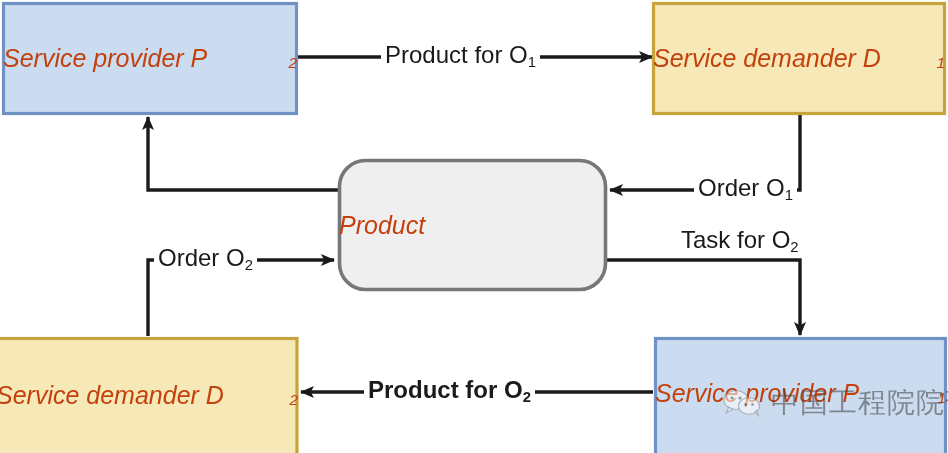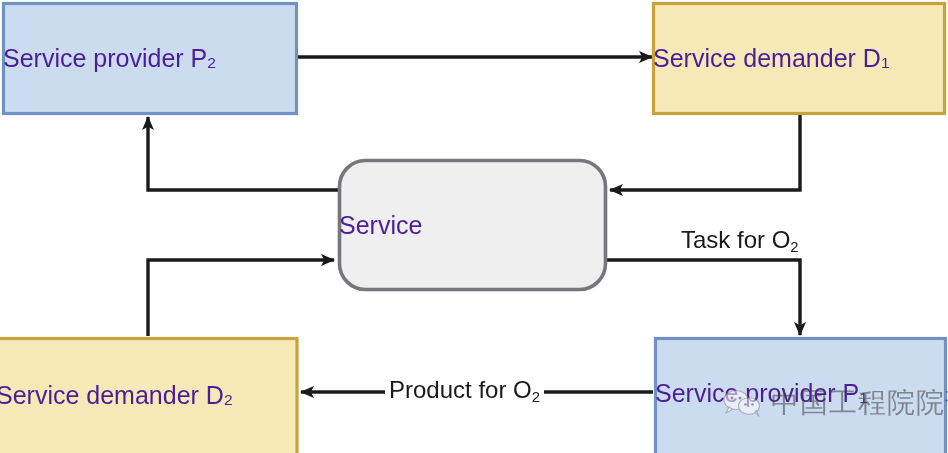--- a/index.html
+++ b/index.html
@@ -23,25 +23,26 @@
     position: absolute;
     left: 0;
     top: 0;
     width: 948px;
     height: 453px;
   }
   .node-label {
     position: absolute;
     display: flex;
     align-items: center;
-    justify-content: flex-start;
+    justify-content: space-between;
     font-size: 25px;
-    color: #4c1d95;
+    color: #c2410c;
     white-space: nowrap;
     letter-spacing: 0px;
+    font-style: italic;
   }
   .edge-label {
     position: absolute;
     font-size: 24px;
     color: #1a1a1a;
     white-space: nowrap;
     background: #ffffff;
     padding: 0 4px;
     line-height: 1;
   }
@@ -128,42 +129,51 @@
     <span>Service provider P</span>
       <sub>2</sub>
   </div>
 
   <div class="node-label" style="left:653px; top:3px; width:292px; height:111px;">
     <span>Service demander D</span>
       <sub>1</sub>
   </div>
 
   <div class="node-label" style="left:339px; top:160px; width:267px; height:130px;">
-    <span>Service</span>
+    <span>Product</span>
   </div>
 
   <div class="node-label" style="left:-4px; top:338px; width:302px; height:115px;">
     <span>Service demander D</span>
       <sub>2</sub>
   </div>
 
   <div class="node-label" style="left:655px; top:338px; width:291px; height:110px;">
     <span>Service provider P</span>
       <sub>1</sub>
   </div>
 
+  <div class="edge-label" style="left:381px; top:43px;">
+    <span>Product for O</span><sub>1</sub>
+  </div>
 
 
+  <div class="edge-label" style="left:694px; top:176px;">
+    <span>Order O</span><sub>1</sub>
+  </div>
 
+  <div class="edge-label" style="left:154px; top:246px;">
+    <span>Order O</span><sub>2</sub>
+  </div>
 
   <div class="edge-label" style="left:677px; top:228px;">
     <span>Task for O</span><sub>2</sub>
   </div>
 
-  <div class="edge-label" style="left:385px; top:378px;">
+  <div class="edge-label" style="left:364px; top:378px;font-weight:bold;">
     <span>Product for O</span><sub>2</sub>
   </div>
 
   <div class="watermark" style="left:723px; top:384px;">
     <svg width="40" height="28" viewBox="0 0 40 28">
       <ellipse cx="13" cy="11" rx="12" ry="9.5" fill="#ffffff" stroke="#8a8a8a" stroke-width="1.1"></ellipse>
       <path d="M6,18 L3,24 L9.5,20.5 Z" fill="#ffffff" stroke="#8a8a8a" stroke-width="1.1"></path>
       <circle cx="9" cy="9" r="1.5" fill="#5a5a5a"></circle>
       <circle cx="17" cy="9" r="1.5" fill="#5a5a5a"></circle>
       <ellipse cx="26" cy="17" rx="10.5" ry="8.3" fill="#ffffff" stroke="#8a8a8a" stroke-width="1.1"></ellipse>

